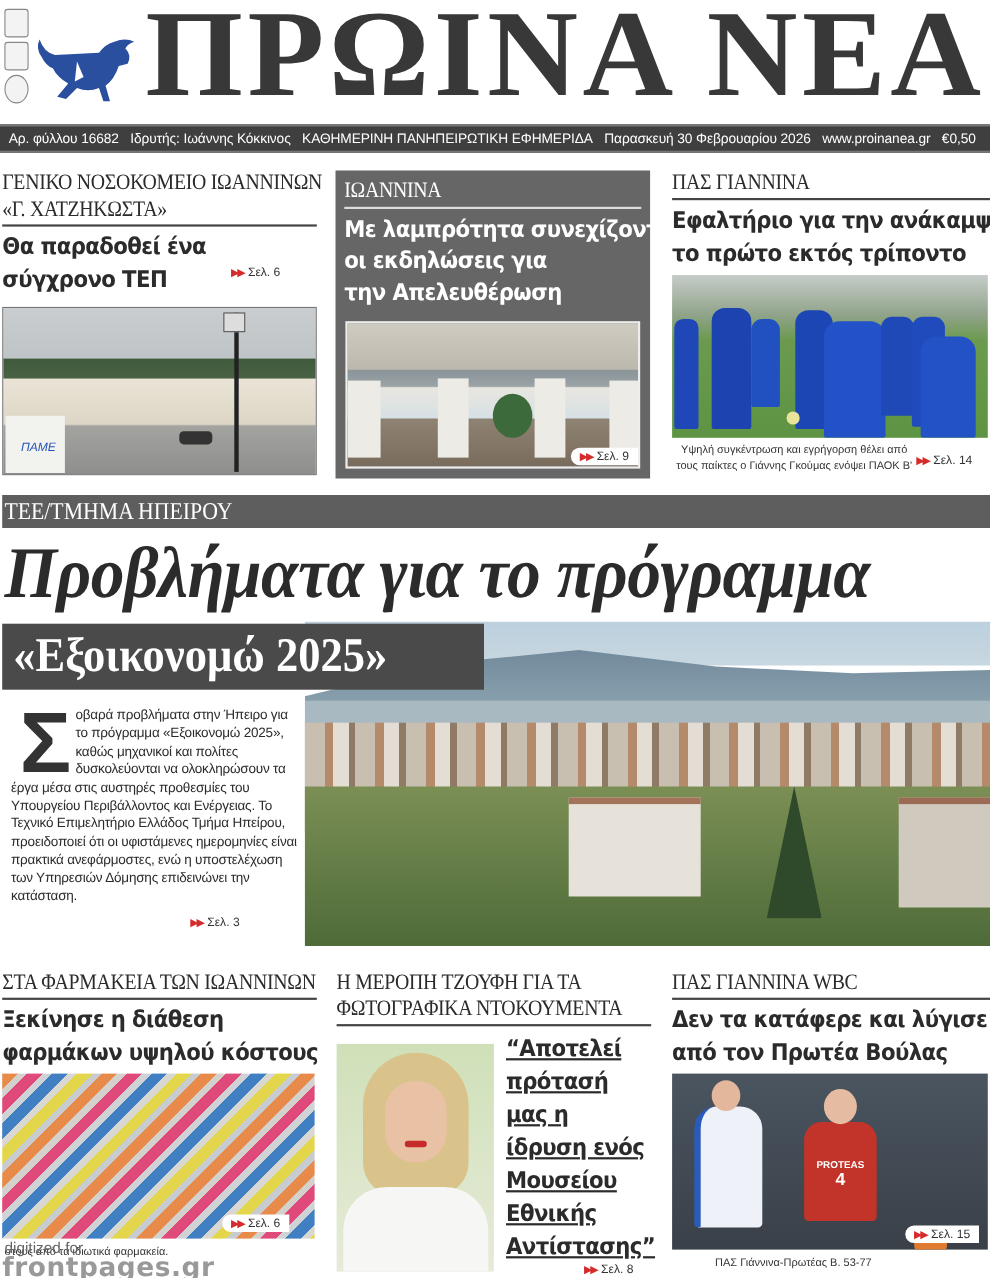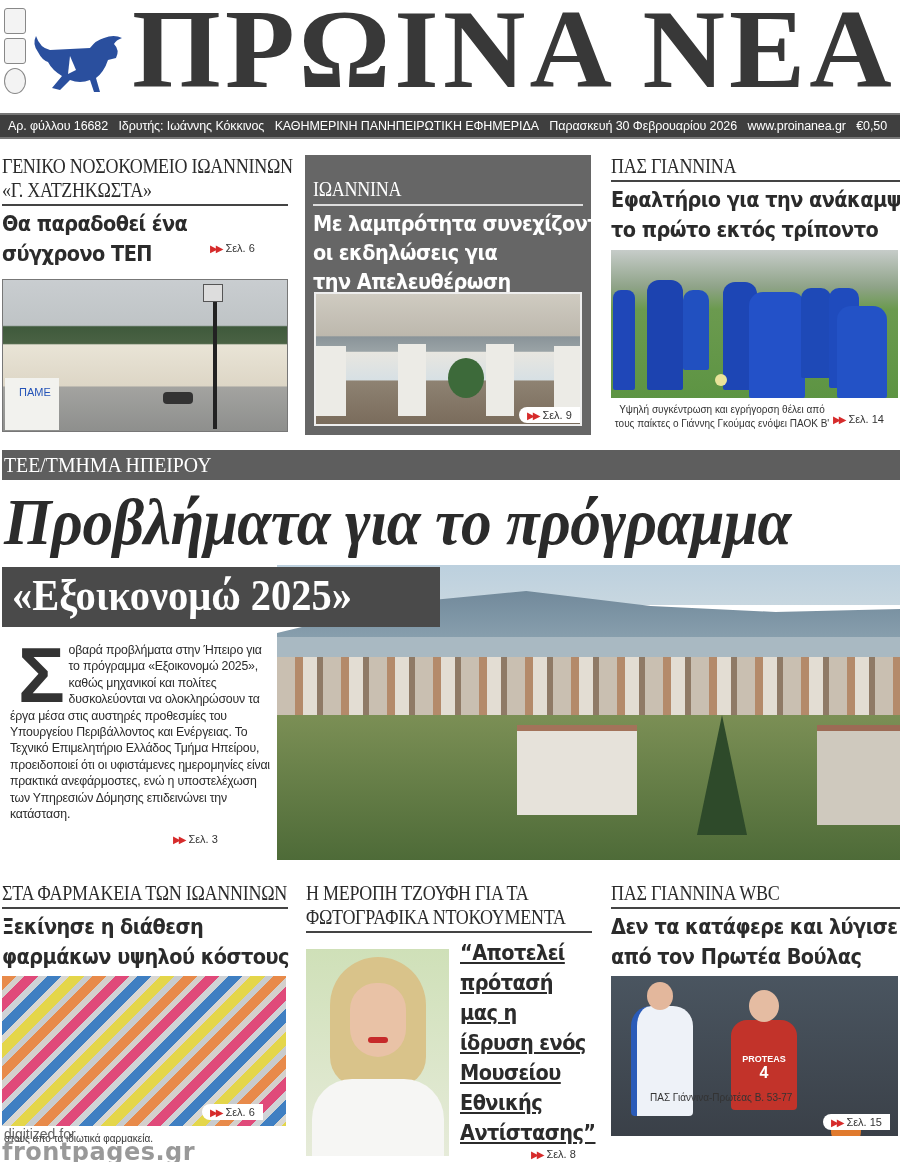--- a/index.html
+++ b/index.html
@@ -80,28 +80,28 @@
   <div class="kicker">«Γ. ΧΑΤΖΗΚΩΣΤΑ»</div>
   <div class="rule" style="margin:2px 0 3px 0;"></div>
   <div class="head">Θα παραδοθεί ένα</div>
   <div class="head">σύγχρονο ΤΕΠ</div>
 </div>
 <div class="abs pageref" style="left:210px; top:242px;">
   <span class="arr">▶▶</span>
   <span>Σελ. 6</span>
 </div>
 <div class="abs photo" style="left:2px; top:279px; width:286px; height:153px; background:linear-gradient(180deg,#c9cdd0 0%,#bfc4c6 30%,#3f5a3c 31%,#4a6244 42%,#e9e4d6 43%,#ddd6c6 70%,#a3a3a0 71%,#8e8f8d 100%);">
-  <div class="abs" style="left:2px; top:98px; width:54px; height:52px; background:#f2f2ee; color:#2554b8; font-size:11px; padding:8px 0 0 14px;">ΠΑΜΕ</div>
+  <div class="abs" style="left:2px; top:98px; width:54px; height:52px; background:#f2f2ee; color:#2554b8; font-size:11px; font-style:italic; padding:23px 0 0 14px;">ΠΑΜΕ</div>
   <div class="abs" style="left:210px; top:4px; width:4px; height:145px; background:#222;"></div>
   <div class="abs" style="left:200px; top:4px; width:20px; height:18px; background:#ddd; border:1px solid #555;"></div>
   <div class="abs" style="left:160px; top:112px; width:30px; height:12px; background:#333; border-radius:4px;"></div>
 </div>
 
 <div class="abs graybox">
-  <div style="padding:22px 8px 0 8px;">
+  <div style="padding:6px 8px 0 8px;">
     <div class="kicker">ΙΩΑΝΝΙΝΑ</div>
     <div class="rule" style="margin:3px 0 4px 0;"></div>
     <div class="head" style="line-height:29px;">Με λαμπρότητα συνεχίζονται</div>
     <div class="head" style="line-height:29px;">οι εκδηλώσεις για</div>
     <div class="head" style="line-height:29px;">την Απελευθέρωση</div>
   </div>
   <div class="abs photo" style="left:9px; top:137px; width:268px; height:134px; border:2px solid #eee; background:linear-gradient(180deg,#cfcbc1 0%,#bdb8ad 32%,#8a9499 33%,#9aa3a6 44%,#e8e6e0 45%,#d7e0e4 66%,#8e8272 67%,#7a6c5c 100%);">
     <div class="abs" style="left:0; top:52px; width:30px; height:70px; background:#ecebe6;"></div>
     <div class="abs" style="left:82px; top:50px; width:28px; height:72px; background:#ecebe6;"></div>
     <div class="abs" style="left:170px; top:50px; width:28px; height:72px; background:#ecebe6;"></div>
@@ -221,16 +221,16 @@
     <div>PROTEAS</div>
     <div style="font-size:16px;">4</div>
   </div>
   <div class="abs" style="left:138px; top:14px; width:30px; height:32px; background:#e5bca2; border-radius:50%;"></div>
   <div class="abs" style="left:220px; top:140px; width:30px; height:30px; background:#e07a2e; border-radius:50%;"></div>
   <div class="abs pageref pill" style="left:212px; top:138px;">
     <span class="arr">▶▶</span>
     <span>Σελ. 15</span>
   </div>
 </div>
-<div class="abs caption" style="left:617px; top:1091px;padding-left:33px;">ΠΑΣ Γιάννινα-Πρωτέας Β. 53-77</div>
+<div class="abs caption" style="left:617px; top:1142px;padding-left:33px;">ΠΑΣ Γιάννινα-Πρωτέας Β. 53-77</div>
 
 <div class="abs footer-wm">digitized for</div>
 <div class="abs footer-logo">frontpages.gr</div>
 
 </body></html>

